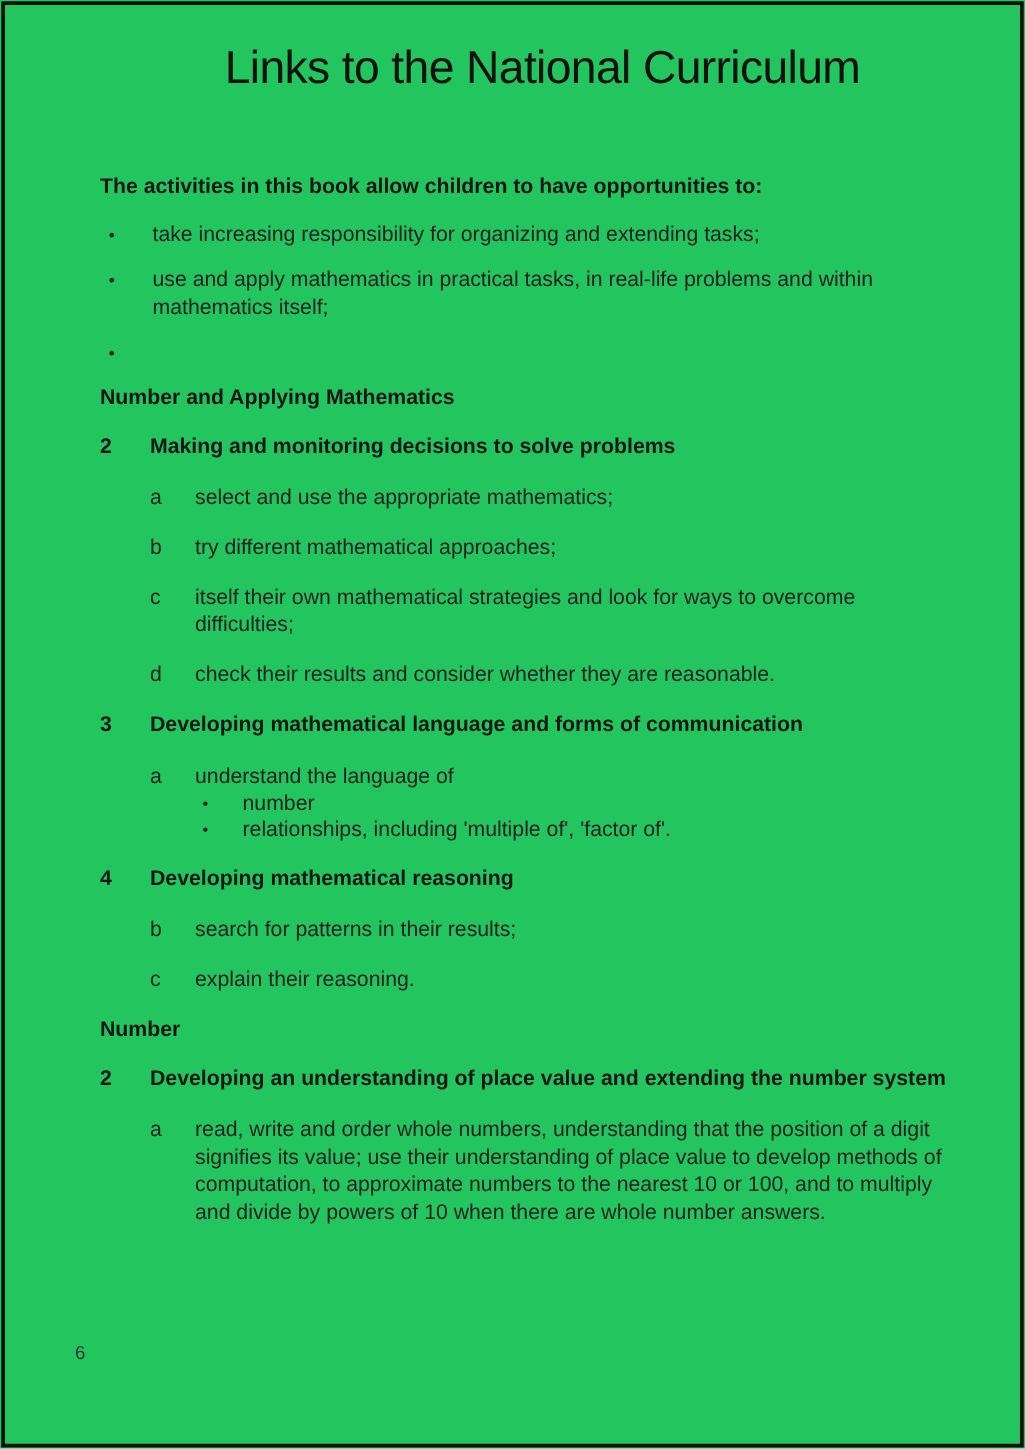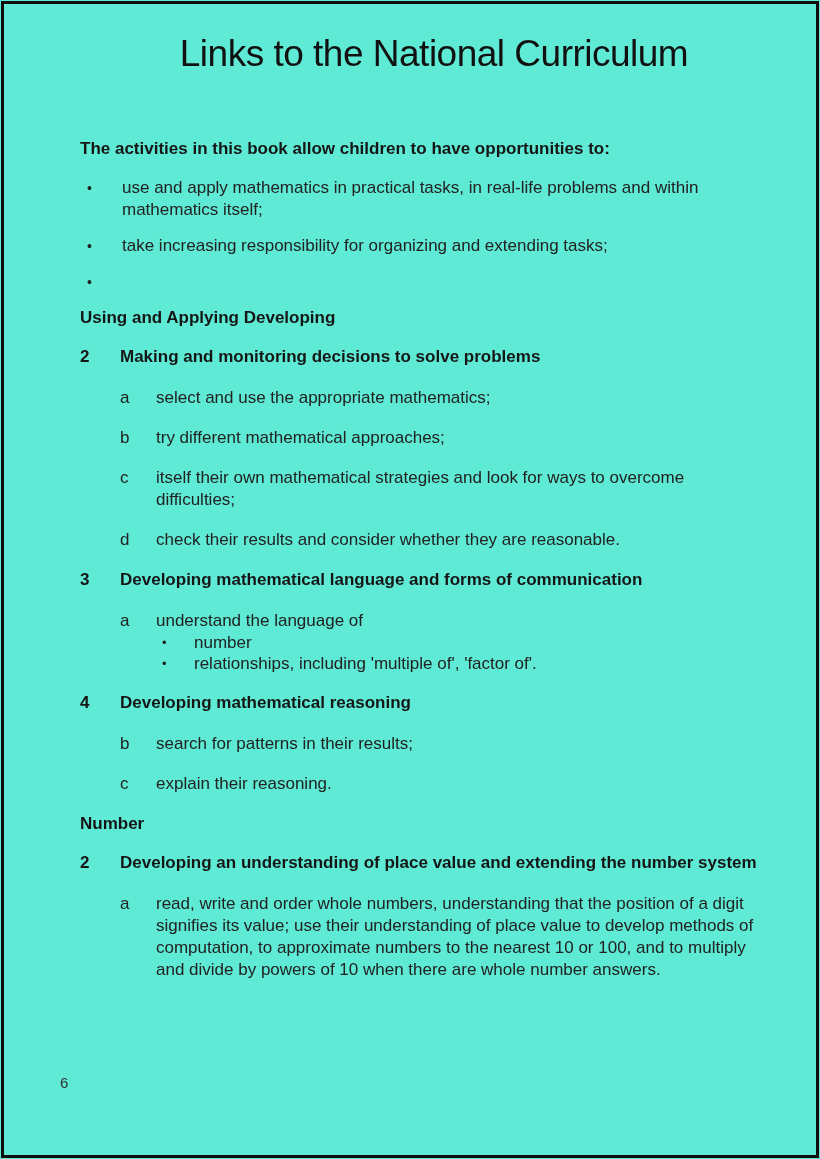--- a/index.html
+++ b/index.html
@@ -5,21 +5,21 @@
   * { margin: 0; padding: 0; box-sizing: border-box; }
   html, body { background: #ffffff; }
   body {
     font-family: "Liberation Sans", "DejaVu Sans", sans-serif;
     color: #1f1f1f;
   }
   .page {
     position: relative;
     width: 820px;
     height: 1159px;
-    background: #5eead4;
+    background: #22c55e;
     overflow: hidden;
   }
   .frame {
     position: absolute;
     inset: 1px;
     border: 3px solid #0e0e0e;
     pointer-events: none;
   }
   .content {
     position: relative;
@@ -71,32 +71,32 @@
   <div class="frame"></div>
 
   <div class="content">
 
     <h1 class="title">Links to the National Curriculum</h1>
 
     <p class="body-text bold intro-heading">The activities in this book allow children to have opportunities to:</p>
 
     <div class="bullet-row body-text">
       <span class="bullet-glyph"></span>
-      <span class="bullet-text">use and apply mathematics in practical tasks, in real-life problems and within mathematics itself;</span>
+      <span class="bullet-text">take increasing responsibility for organizing and extending tasks;</span>
     </div>
     <div class="bullet-row body-text">
       <span class="bullet-glyph"></span>
-      <span class="bullet-text">take increasing responsibility for organizing and extending tasks;</span>
+      <span class="bullet-text">use and apply mathematics in practical tasks, in real-life problems and within mathematics itself;</span>
     </div>
     <div class="bullet-row body-text">
       <span class="bullet-glyph"></span>
     </div>
 
 
-    <p class="body-text bold section-heading">Using and Applying Developing</p>
+    <p class="body-text bold section-heading">Number and Applying Mathematics</p>
 
     <div class="num-item body-text">
       <span class="num-col bold">2</span>
       <span class="bold">Making and monitoring decisions to solve problems</span>
     </div>
     <div class="letter-row body-text">
       <span class="letter-col">a</span>
       <span class="letter-text">select and use the appropriate mathematics;</span>
     </div>
     <div class="letter-row body-text">

